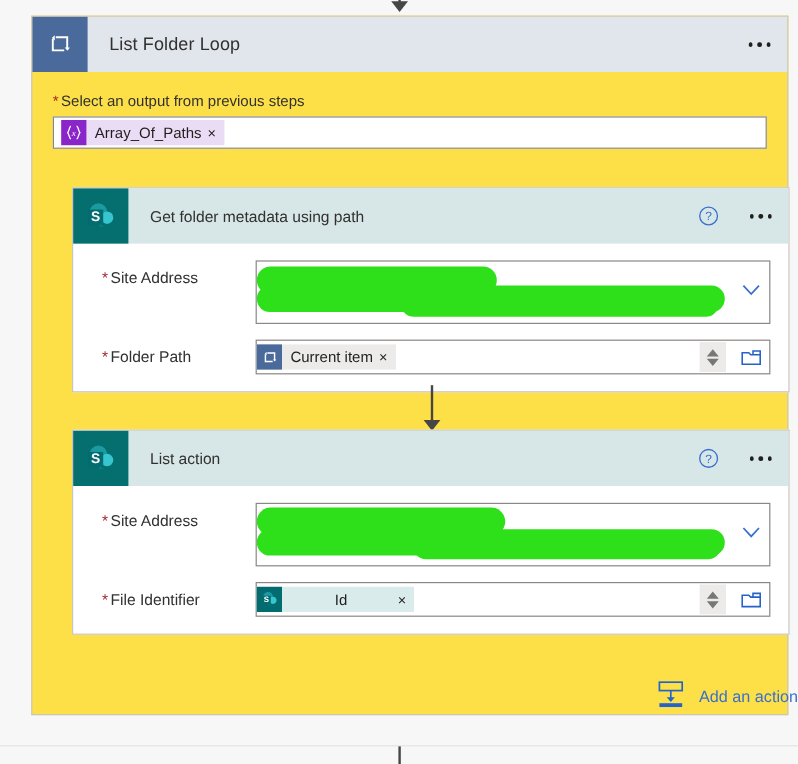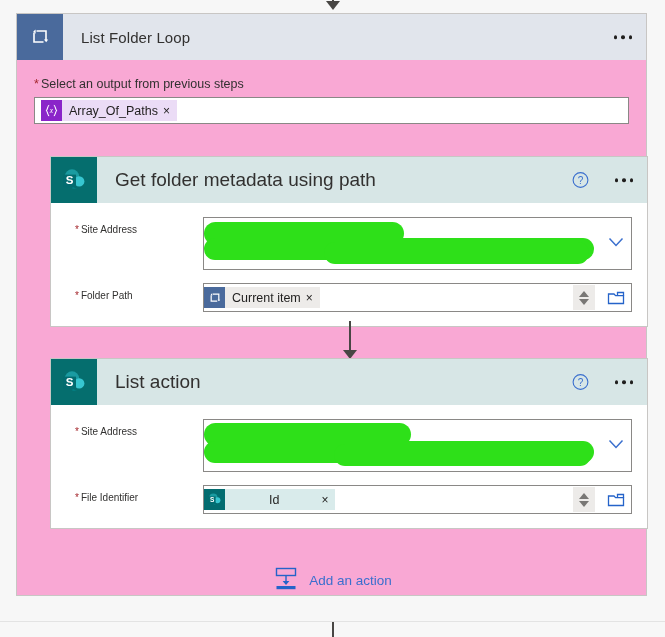--- a/index.html
+++ b/index.html
@@ -49,24 +49,24 @@
   #arrow-mid { top: 307px; }
   #arrow-mid .arrow-line { height: 30px; }
 
   
   #arrow-bottom { top: 622px; }
   #arrow-bottom .arrow-line { height: 15px; }
 
   
   #loop-card {
     position: absolute;
-    left: 16px;
+    left: 26px;
     top: 13px;
     width: 631px;
-    background: #f9a8d4;
+    background: #fde047;
     border: 1px solid #c8c6c4;
     box-sizing: border-box;
   }
 
   #loop-header {
     height: 46px;
     background: #e1e5ec;
     display: flex;
     align-items: center;
     position: relative;
@@ -183,21 +183,21 @@
     width: 46px;
     height: 46px;
     background: #056e6e;
     display: flex;
     align-items: center;
     justify-content: center;
     flex: none;
   }
   .sp-title {
     margin-left: 18px;
-    font-size: 19px;
+    font-size: 13px;
     color: #323130;
   }
   .help-btn {
     position: absolute;
     right: 58px;
     top: 50%;
     transform: translateY(-50%);
     cursor: pointer;
     display: flex;
   }
@@ -206,21 +206,21 @@
 
   .form-row {
     display: flex;
     align-items: flex-start;
     margin-bottom: 13px;
   }
   .form-row:last-child { margin-bottom: 0; }
   .row-label {
     width: 140px;
     flex: none;
-    font-size: 10px;
+    font-size: 13px;
     color: #323130;
     padding-top: 7px;
     padding-left: 12px;
     box-sizing: border-box;
   }
 
   
   .combo {
     flex: 1;
     border: 1px solid #8a8886;
@@ -287,21 +287,21 @@
   }
 
   
   #add-action {
     position: absolute;
     top: 565px;
     left: 0;
     width: 665px;
     display: flex;
     align-items: center;
-    justify-content: center;
+    justify-content: flex-end;
     gap: 10px;
     cursor: pointer;
   }
   #add-action-label {
     font-size: 13.5px;
     color: #3a6fce;
   }
 
   #bottom-rule {
     position: absolute;

